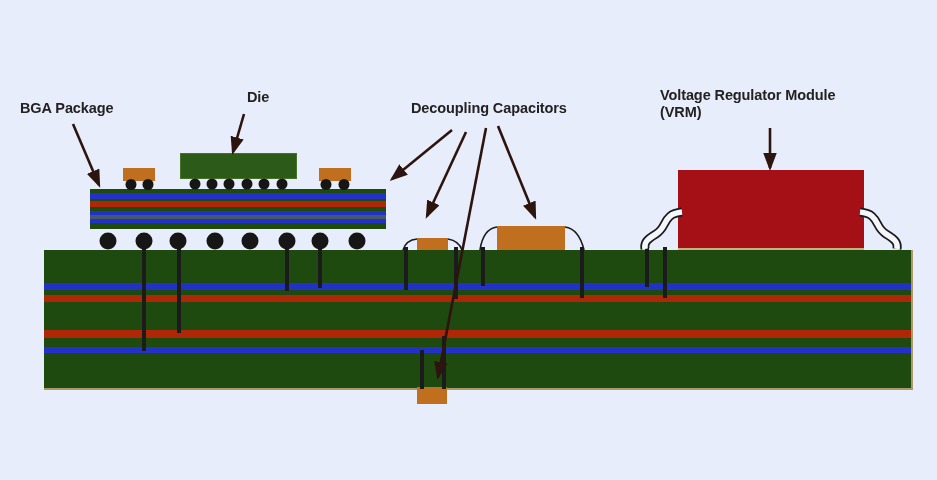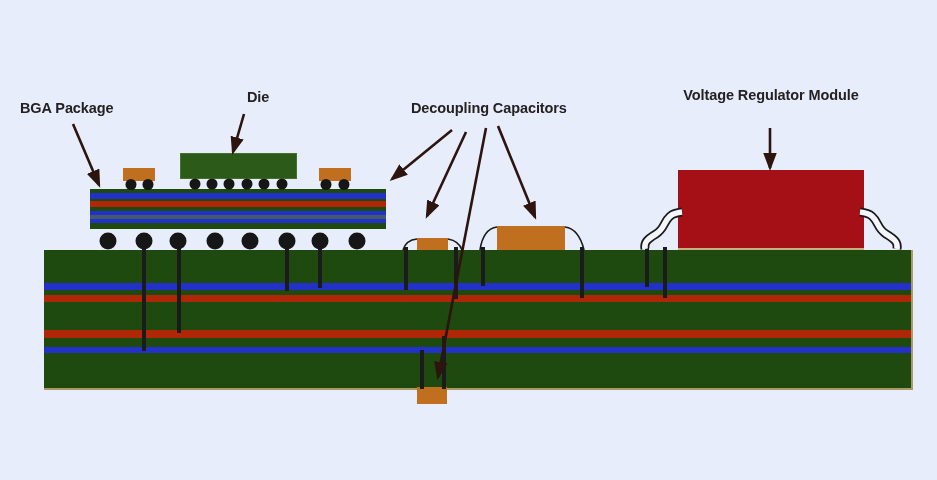--- a/index.html
+++ b/index.html
@@ -47,21 +47,21 @@
     background:var(--vrm-red); border-bottom:2px solid #c9b184;
   }
   
   svg.overlay { position:absolute; left:0; top:0; width:937px; height:480px; }
   #ah path { fill:var(--arrow-brown); }
   
   .label {
     position:absolute; color:var(--text-dark); font-size:14.5px;
     font-weight:bold; letter-spacing:-0.1px; white-space:nowrap;
   }
-  .vrm-label { text-align:center; white-space:normal; line-height:17px; }
+  .vrm-label { white-space:normal; line-height:17px; }
 </style>
 </head>
 <body>
 
 <div class="canvas">
 
   <div class="board">
     <div class="stripe b-blue1"></div>
     <div class="stripe b-red1"></div>
     <div class="stripe b-red2"></div>
@@ -135,15 +135,16 @@
       <line x1="486" y1="128" x2="438" y2="377" stroke="#2d140e" stroke-width="2.6" marker-end="url(#ah)"></line>
       <line x1="498" y1="126" x2="535" y2="217" stroke="#2d140e" stroke-width="2.6" marker-end="url(#ah)"></line>
       <line x1="770" y1="128" x2="770" y2="168" stroke="#2d140e" stroke-width="2.6" marker-end="url(#ah)"></line>
     </svg>
 
   <div class="label" style="left:20px; top:100px">BGA Package</div>
   <div class="label" style="left:247px; top:89px">Die</div>
   <div class="label" style="left:411px; top:100px">Decoupling Capacitors</div>
   <div class="label vrm-label" style="left:660px; top:87px; width:222px">
     <div>Voltage Regulator Module</div>
+    <div>(VRM)</div>
   </div>
 
 </div>
 
 </body></html>

